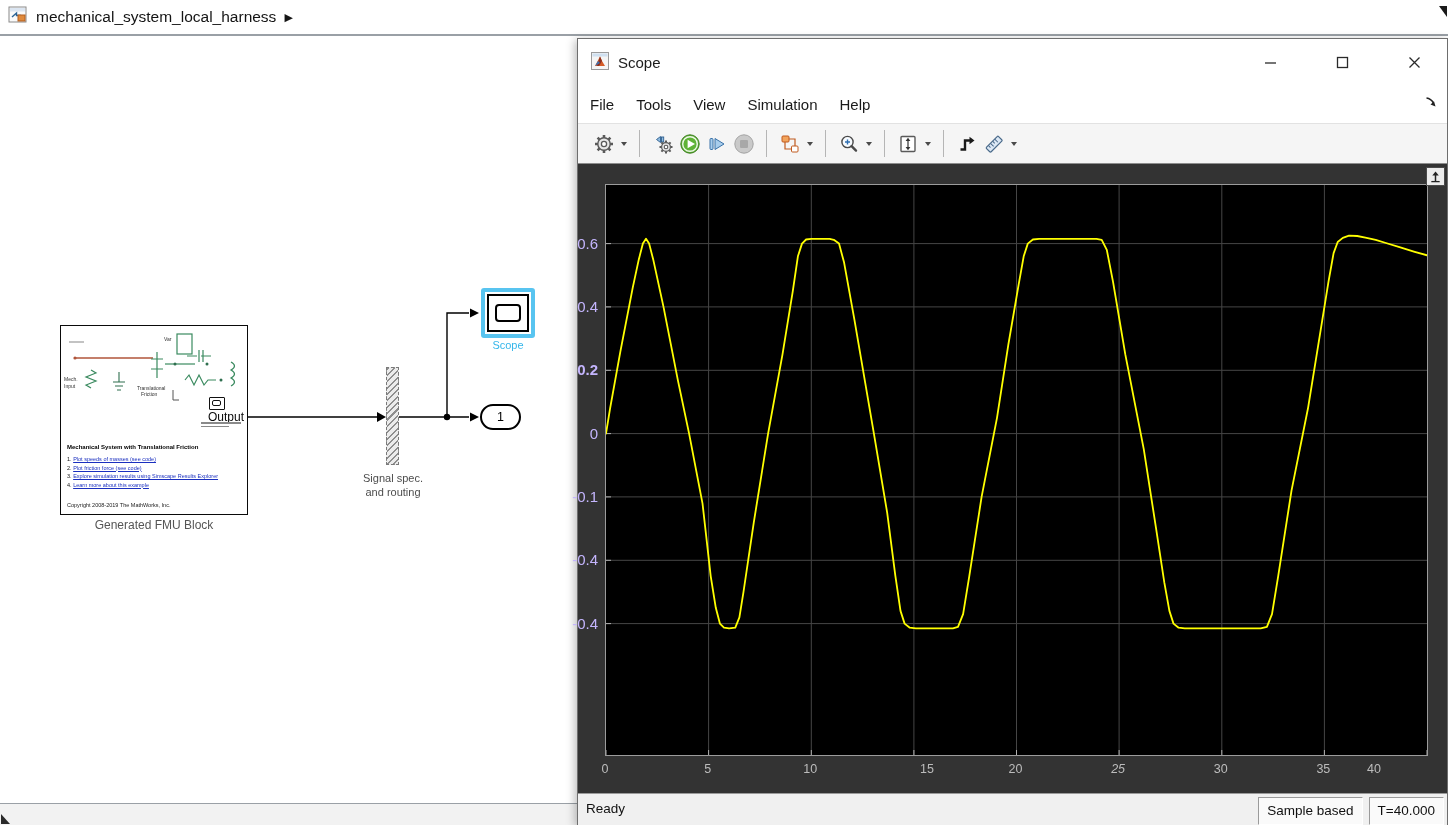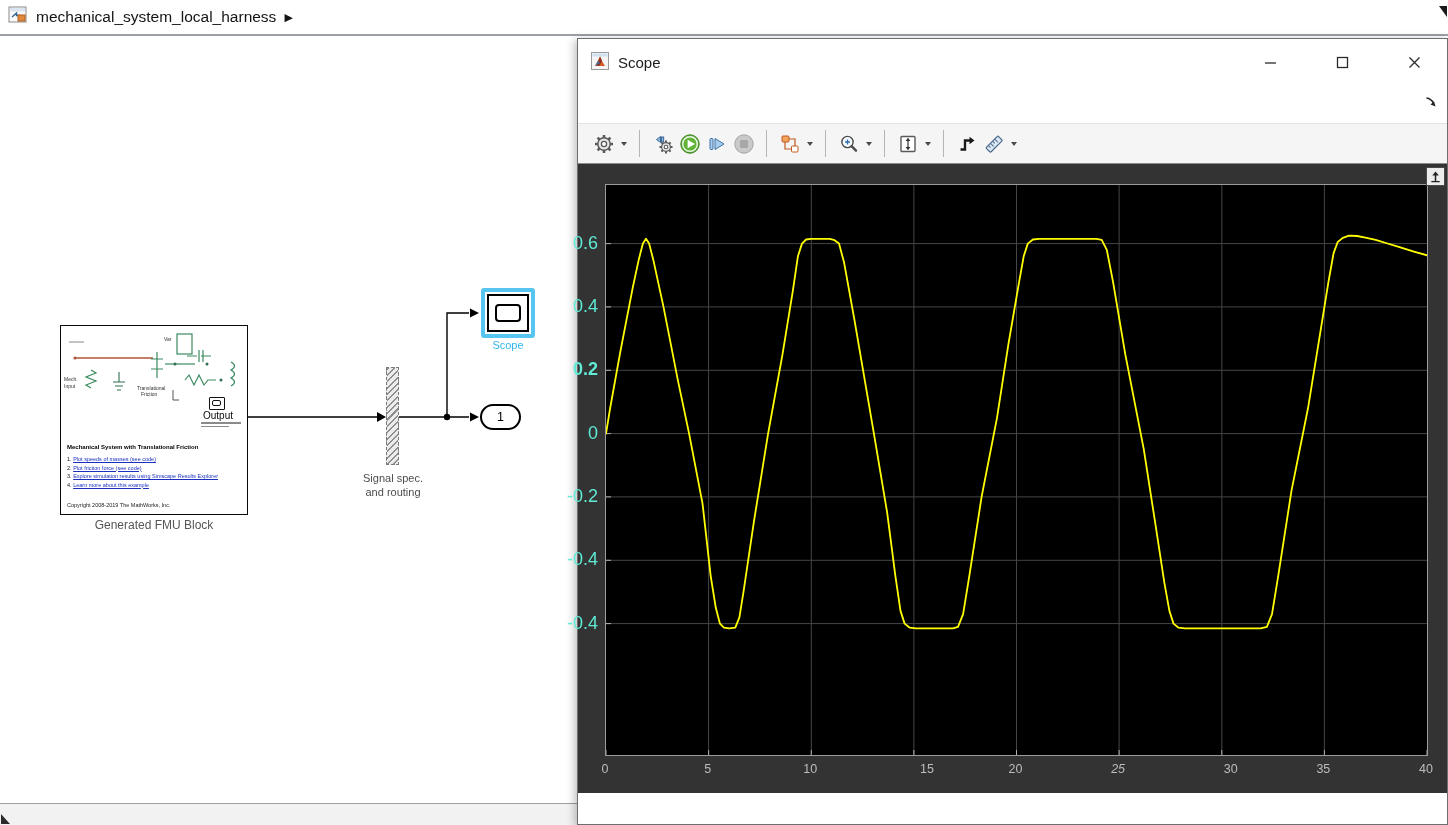--- a/index.html
+++ b/index.html
@@ -29,21 +29,21 @@
   #canvas-wires{left:0;top:0;width:578px;height:825px;z-index:2;pointer-events:none;}
 
   
   #fmu-block{left:60px;top:325px;width:188px;height:190px;background:#fff;
     border:1px solid #0a0a0a;box-sizing:border-box;z-index:2;}
   #fmu-thumb{position:absolute;left:0;top:2px;}
   .fmu-out-icon{position:absolute;right:22px;top:71px;width:14px;height:11px;
     border:1.5px solid #111;border-radius:1px;background:#fff;}
   .fmu-out-icon:before{content:"";position:absolute;left:2px;top:2px;width:7px;height:4px;
     border:1px solid #111;border-radius:2px;}
-  .fmu-output-label{position:absolute;right:14px;top:84px;font-size:10px;color:#0a0a0a;}
+  .fmu-output-label{position:absolute;right:3px;top:84px;font-size:12px;color:#0a0a0a;}
   .fmu-output-caption{position:absolute;right:6px;top:96px;width:40px;}
   .fmu-output-caption i{display:block;height:1.5px;background:#8a8a8a;margin-bottom:2px;}
   .fmu-heading{position:absolute;left:6px;top:118px;width:176px;font-size:6px;
     font-weight:bold;color:#000;letter-spacing:0;}
   .fmu-items{position:absolute;left:6px;top:129px;width:176px;}
   .fmu-item{font-size:5.5px;line-height:8.5px;white-space:nowrap;color:#111;}
   .fmu-item .lnk{color:#1a2fbf;text-decoration:underline;}
   .fmu-copy{position:absolute;left:6px;top:176px;font-size:5.5px;color:#222;}
   #fmu-label{left:30px;top:518px;width:248px;text-align:center;font-size:12px;color:#555;z-index:2;}
 
@@ -89,21 +89,21 @@
   .tb-btn{width:27px;height:27px;display:flex;align-items:center;justify-content:center;border-radius:2px;}
   .tb-caret{width:13px;height:27px;display:flex;align-items:center;justify-content:center;}
   .tb-caret i{width:0;height:0;border-left:3.5px solid transparent;border-right:3.5px solid transparent;
     border-top:4.5px solid #4a4a4a;}
   .tb-sep{width:1px;height:27px;background:#b5b5b5;margin:0 9px;}
 
   #plot-region{position:absolute;left:0;top:125px;width:869px;height:629px;background:#333333;}
   #axes-box{position:absolute;left:27px;top:20px;width:821px;height:570px;background:#000;
     border:1px solid #9c9c9c;box-sizing:content-box;}
   .x-tick-label{position:absolute;transform:translateX(-50%);font-size:12.5px;color:#bcbcbc;}
-  .y-tick-label{position:absolute;transform:translate(-100%,-50%);font-size:18px;color:#5eead4;}
+  .y-tick-label{position:absolute;transform:translate(-100%,-50%);font-size:15px;color:#c4b5fd;}
   #axes-restore-btn{position:absolute;right:2px;top:3px;width:19px;height:19px;background:#ececec;
     border:1px solid #4a4a4a;display:flex;align-items:center;justify-content:center;box-sizing:border-box;}
 
   #scope-statusbar{position:absolute;left:0;top:754px;width:100%;height:33px;background:#f0f0f0;
     border-top:1px solid #9a9a9a;box-sizing:border-box;}
   #status-ready{position:absolute;left:8px;top:7px;font-size:13.5px;color:#111;}
   #status-cells{position:absolute;right:3px;top:3px;display:flex;gap:6px;}
   .status-cell{height:26px;line-height:26px;padding:0 8px;font-size:13.5px;color:#111;
     background:#fafafa;border:1px solid;border-color:#9a9a9a #ffffff #ffffff #9a9a9a;}
 </style>
@@ -230,20 +230,27 @@
           </svg>
         </div>
         <div class="winbtn">
           <svg width="13" height="13" viewBox="0 0 13 13">
             <path d="M1.5 1.5 L11.5 11.5 M11.5 1.5 L1.5 11.5" stroke="#2a2a2a" stroke-width="1.3"></path>
           </svg>
         </div>
       </div>
   </div>
 
+  <div id="scope-menubar">
+      <span class="menu-item">File</span>
+      <span class="menu-item">Tools</span>
+      <span class="menu-item">View</span>
+      <span class="menu-item">Simulation</span>
+      <span class="menu-item">Help</span>
+    </div>
   <span id="dock-icon">
     <svg width="14" height="14" viewBox="0 0 14 14">
       <path d="M2.5 3 q4.5 0.5 7 5" fill="none" stroke="#222" stroke-width="1.6"></path>
       <polygon points="6.5,9.5 11.5,11.5 10,6.2" fill="#222"></polygon>
     </svg>
   </span>
 
   <div id="scope-toolbar">
       <div class="tb-btn">
         <svg width="22" height="22" viewBox="0 0 22 22">
@@ -384,25 +391,32 @@
         <polygon points="7,1.5 3.5,6 10.5,6" fill="#222"></polygon>
         <path d="M2.5 12.5 h9" stroke="#222" stroke-width="1.4"></path>
       </svg>
     </div>
   <div class="x-tick-label" style="left: 27px; top: 598px;">0</div>
       <div class="x-tick-label" style="left: 129.625px; top: 598px;">5</div>
       <div class="x-tick-label" style="left: 232.25px; top: 598px;">10</div>
       <div class="x-tick-label" style="left: 349px; top: 598px;">15</div>
       <div class="x-tick-label" style="left: 437.5px; top: 598px; text-align: right;">20</div>
       <div class="x-tick-label" style="left: 540.125px; top: 598px; font-style: italic;">25</div>
-      <div class="x-tick-label" style="left: 642.75px; top: 598px; margin-left: 10px;">30</div>
+      <div class="x-tick-label" style="left: 642.75px; top: 598px;">30</div>
       <div class="x-tick-label" style="left: 745.375px; top: 598px;">35</div>
-      <div class="x-tick-label" style="left: 848px; top: 598px;">40</div>
+      <div class="x-tick-label" style="left: 796px; top: 598px;">40</div>
       <div class="y-tick-label" style="left: 20px; top: 78.5833px;">0.6</div>
       <div class="y-tick-label" style="left: 20px; top: 141.917px;">0.4</div>
       <div class="y-tick-label" style="left: 20px; top: 205.25px; font-weight: bold;">0.2</div>
       <div class="y-tick-label" style="left: 20px; top: 268.583px;">0</div>
-      <div class="y-tick-label" style="left: 20px; top: 331.917px;">-0.2</div>
+      <div class="y-tick-label" style="left: 20px; top: 331.917px;">-0.1</div>
       <div class="y-tick-label" style="left: 20px; top: 395.25px;">-0.4</div>
       <div class="y-tick-label" style="left: 20px; top: 458.583px;">-0.4</div>
     </div>
 
+  <div id="scope-statusbar">
+    <span id="status-ready">Ready</span>
+    <div id="status-cells">
+        <div class="status-cell">Sample based</div>
+        <div class="status-cell">T=40.000</div>
+      </div>
+  </div>
 </div>
 
 </body></html>

